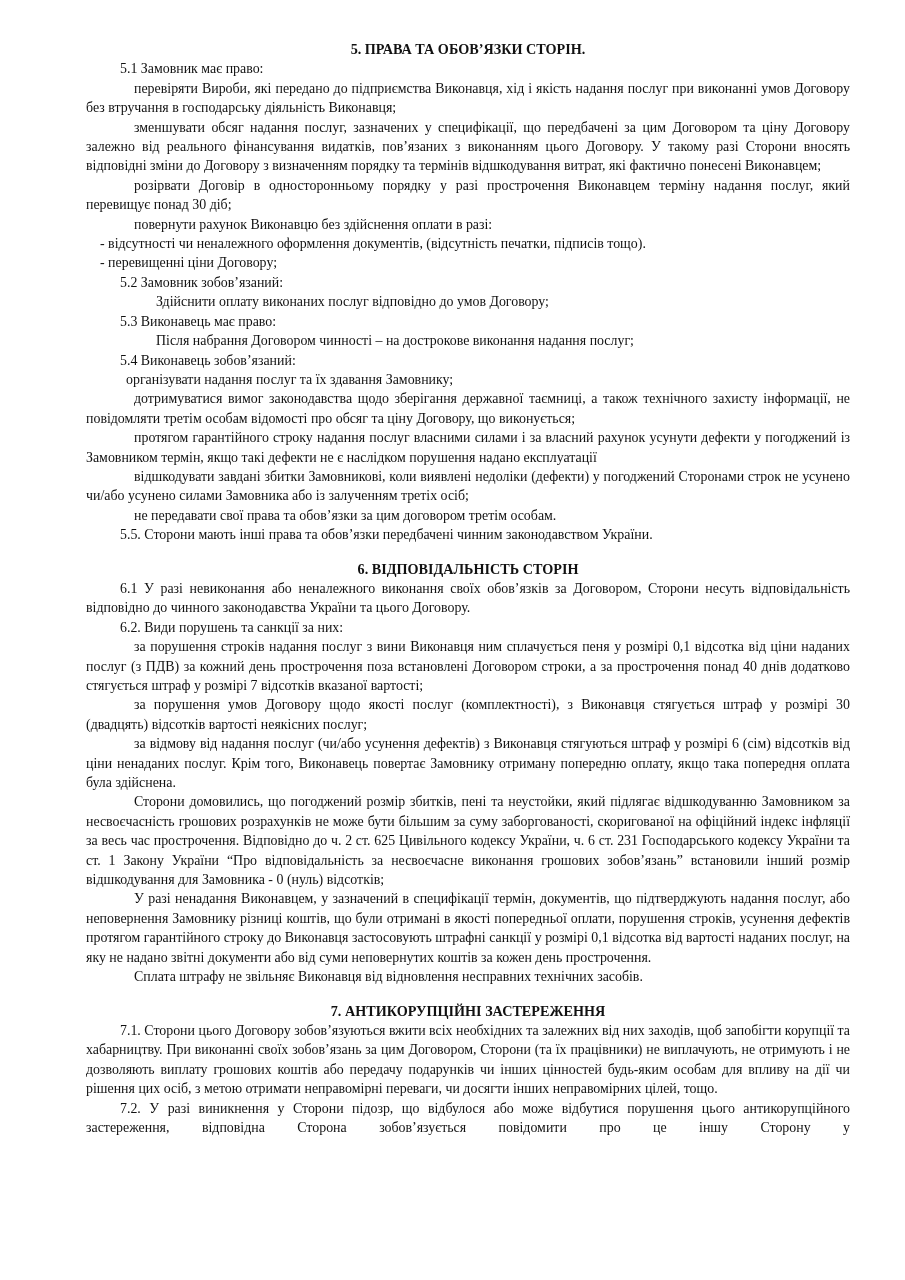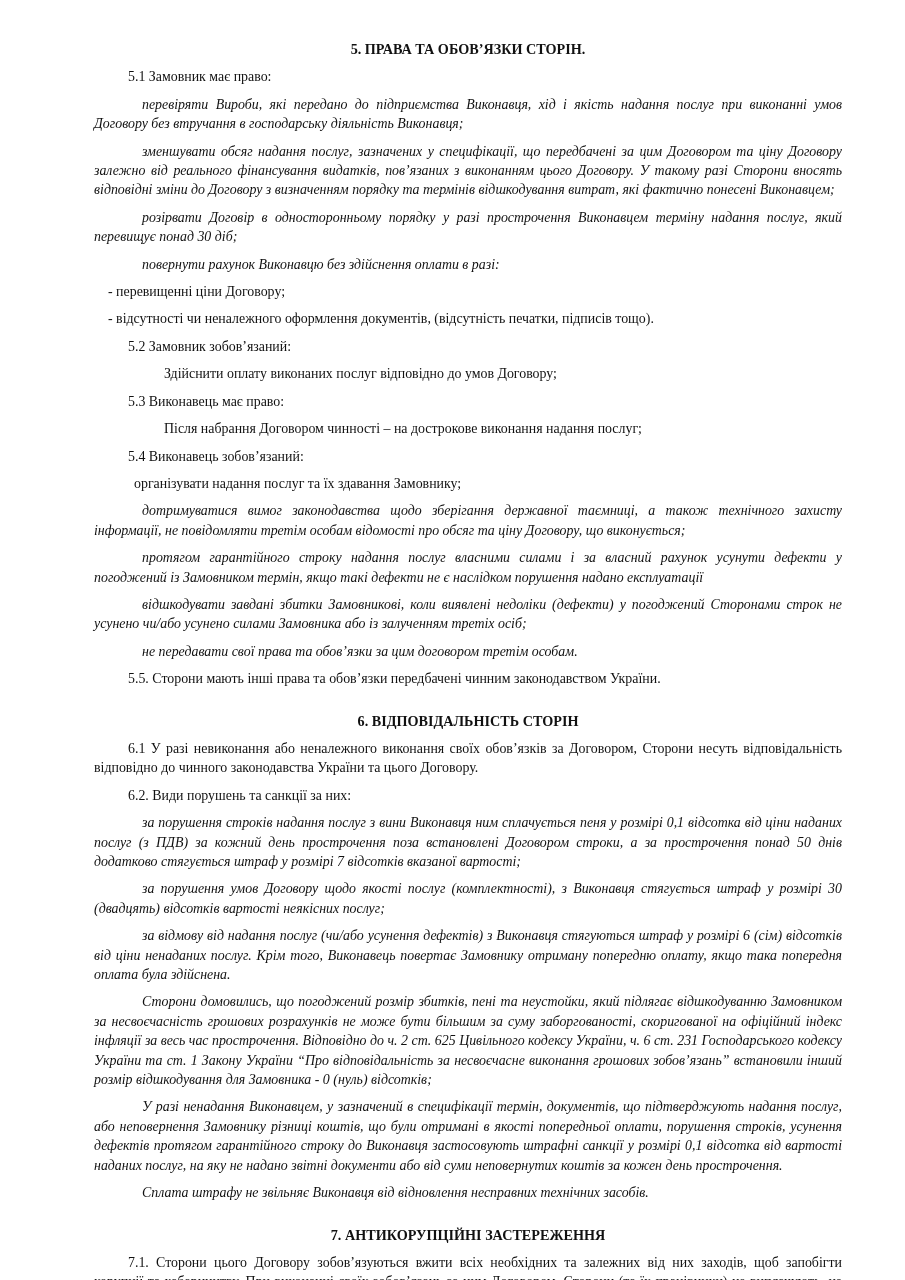--- a/index.html
+++ b/index.html
@@ -3,57 +3,57 @@
 <meta charset="utf-8">
 <style>
   html, body { margin: 0; padding: 0; background: #ffffff; }
   body { width: 905px; height: 1280px; position: relative; overflow: hidden; }
   .page {
     position: absolute; left: 86px; top: 6px; width: 764px;
     font-family: "Liberation Serif", serif;
     font-size: 13.9px; line-height: 19.4px; color: #111;
   }
   .h { text-align: center; font-weight: bold; font-size: 14.2px; margin: 0; }
-  .p { text-align: justify; margin: 8px; }
+  .p { text-align: justify; margin: 0; }
   .p.last { text-align-last: left; }
   .ind1 { text-indent: 34px; }
-  .ind2 { text-indent: 48px; font-style: italic; }
+  .ind2 { text-indent: 48px; }
   .lv2 { padding-left: 70px; }
 </style>
 </head>
 <body>
 
 <div class="page">
 
   <div style="height:34px"></div>
   <p class="h">5. ПРАВА ТА ОБОВ’ЯЗКИ СТОРІН.</p>
   <p class="p" style="padding-left:34px">5.1 Замовник має право:</p>
   <p class="p ind2 last">перевіряти Вироби, які передано до підприємства Виконавця, хід і якість надання послуг при виконанні умов Договору без втручання в господарську діяльність Виконавця;</p>
   <p class="p ind2 last">зменшувати обсяг надання послуг, зазначених у специфікації, що передбачені за цим Договором та ціну Договору залежно від реального фінансування видатків, пов’язаних з виконанням цього Договору. У такому разі Сторони вносять відповідні зміни до Договору з визначенням порядку та термінів відшкодування витрат, які фактично понесені Виконавцем;</p>
   <p class="p ind2 last">розірвати Договір в односторонньому порядку у разі прострочення Виконавцем терміну надання послуг, який перевищує понад 30 діб;</p>
   <p class="p ind2 last">повернути рахунок Виконавцю без здійснення оплати в разі:</p>
+  <p class="p" style="padding-left:14px">- відсутності чи неналежного оформлення документів, (відсутність печатки, підписів тощо).</p>
   <p class="p" style="padding-left:14px">- перевищенні ціни Договору;</p>
-  <p class="p" style="padding-left:14px">- відсутності чи неналежного оформлення документів, (відсутність печатки, підписів тощо).</p>
   <p class="p" style="padding-left:34px">5.2  Замовник зобов’язаний:</p>
   <p class="p lv2">Здійснити оплату виконаних послуг відповідно до умов Договору;</p>
   <p class="p" style="padding-left:34px">5.3  Виконавець має право:</p>
   <p class="p lv2">Після набрання Договором чинності – на дострокове виконання надання послуг;</p>
   <p class="p" style="padding-left:34px">5.4 Виконавець  зобов’язаний:</p>
   <p class="p" style="padding-left:40px">організувати надання послуг та їх здавання Замовнику;</p>
   <p class="p ind2 last">дотримуватися вимог законодавства щодо зберігання державної таємниці, а також технічного захисту інформації, не повідомляти третім особам відомості про обсяг та ціну Договору, що виконується;</p>
   <p class="p ind2 last">протягом гарантійного строку надання послуг власними силами і за власний рахунок усунути  дефекти у погоджений із Замовником термін, якщо такі дефекти не є наслідком порушення надано експлуатації</p>
   <p class="p ind2 last">відшкодувати завдані збитки Замовникові, коли виявлені недоліки (дефекти) у погоджений Сторонами строк не усунено чи/або усунено силами Замовника або із залученням третіх осіб;</p>
   <p class="p ind2 last">не передавати свої права та обов’язки за цим договором третім особам.</p>
   <p class="p" style="padding-left:34px">5.5. Сторони мають інші права та обов’язки передбачені чинним законодавством України.</p>
 
   <div style="height:15px"></div>
   <p class="h">6.  ВІДПОВІДАЛЬНІСТЬ СТОРІН</p>
   <p class="p ind1 last">6.1 У разі невиконання або неналежного виконання своїх обов’язків за Договором, Сторони несуть відповідальність відповідно до чинного законодавства України та цього Договору.</p>
   <p class="p ind1 last">6.2. Види порушень та санкції за них:</p>
-  <p class="p ind2 last">за порушення строків надання послуг з вини Виконавця ним сплачується пеня у розмірі 0,1 відсотка від ціни наданих послуг (з ПДВ) за кожний день прострочення поза встановлені Договором строки, а за прострочення понад 50 днів додатково стягується штраф у розмірі 7 відсотків вказаної вартості;</p>
+  <p class="p ind2 last">за порушення строків надання послуг з вини Виконавця ним сплачується пеня у розмірі 0,1 відсотка від ціни наданих послуг (з ПДВ) за кожний день прострочення поза встановлені Договором строки, а за прострочення понад 40 днів додатково стягується штраф у розмірі 7 відсотків вказаної вартості;</p>
   <p class="p ind2 last">за порушення умов Договору щодо якості послуг (комплектності), з Виконавця стягується штраф у розмірі 30 (двадцять) відсотків вартості неякісних послуг;</p>
   <p class="p ind2 last">за відмову від надання послуг (чи/або усунення дефектів) з Виконавця стягуються штраф у розмірі 6 (сім) відсотків від ціни ненаданих послуг. Крім того, Виконавець повертає Замовнику отриману попередню оплату, якщо така попередня оплата була здійснена.</p>
   <p class="p ind2 last">Сторони домовились, що погоджений розмір збитків, пені та неустойки, який підлягає відшкодуванню Замовником за несвоєчасність грошових розрахунків не може бути більшим за суму заборгованості, скоригованої на офіційний індекс інфляції за весь час прострочення. Відповідно до ч. 2 ст. 625 Цивільного кодексу України, ч. 6 ст. 231 Господарського кодексу України та ст. 1 Закону України “Про відповідальність за несвоєчасне виконання грошових зобов’язань” встановили інший розмір відшкодування для Замовника - 0 (нуль) відсотків;</p>
   <p class="p ind2 last">У разі ненадання Виконавцем, у зазначений в специфікації термін, документів, що підтверджують надання послуг, або неповернення Замовнику різниці коштів, що були отримані в якості попередньої оплати, порушення строків, усунення дефектів протягом гарантійного строку до Виконавця застосовують штрафні санкції у розмірі 0,1 відсотка від вартості наданих послуг, на яку не надано звітні документи або від суми неповернутих коштів за кожен день прострочення.</p>
   <p class="p ind2 last">Сплата штрафу не звільняє Виконавця від відновлення несправних технічних засобів.</p>
 
   <div style="height:15px"></div>
   <p class="h">7. АНТИКОРУПЦІЙНІ ЗАСТЕРЕЖЕННЯ</p>
   <p class="p ind1 last">7.1. Сторони цього Договору зобов’язуються вжити всіх необхідних та залежних від них заходів, щоб запобігти корупції та хабарництву. При виконанні своїх зобов’язань за цим Договором, Сторони (та їх працівники) не виплачують, не отримують і не дозволяють виплату грошових коштів або передачу подарунків чи інших цінностей будь-яким особам для впливу на дії чи рішення цих осіб, з метою отримати неправомірні переваги, чи досягти інших неправомірних цілей, тощо.</p>
   <p class="p ind1" style="text-align-last: justify;">7.2. У разі виникнення у Сторони підозр, що відбулося або може відбутися порушення цього антикорупційного застереження, відповідна Сторона зобов’язується повідомити про це іншу Сторону у</p>

